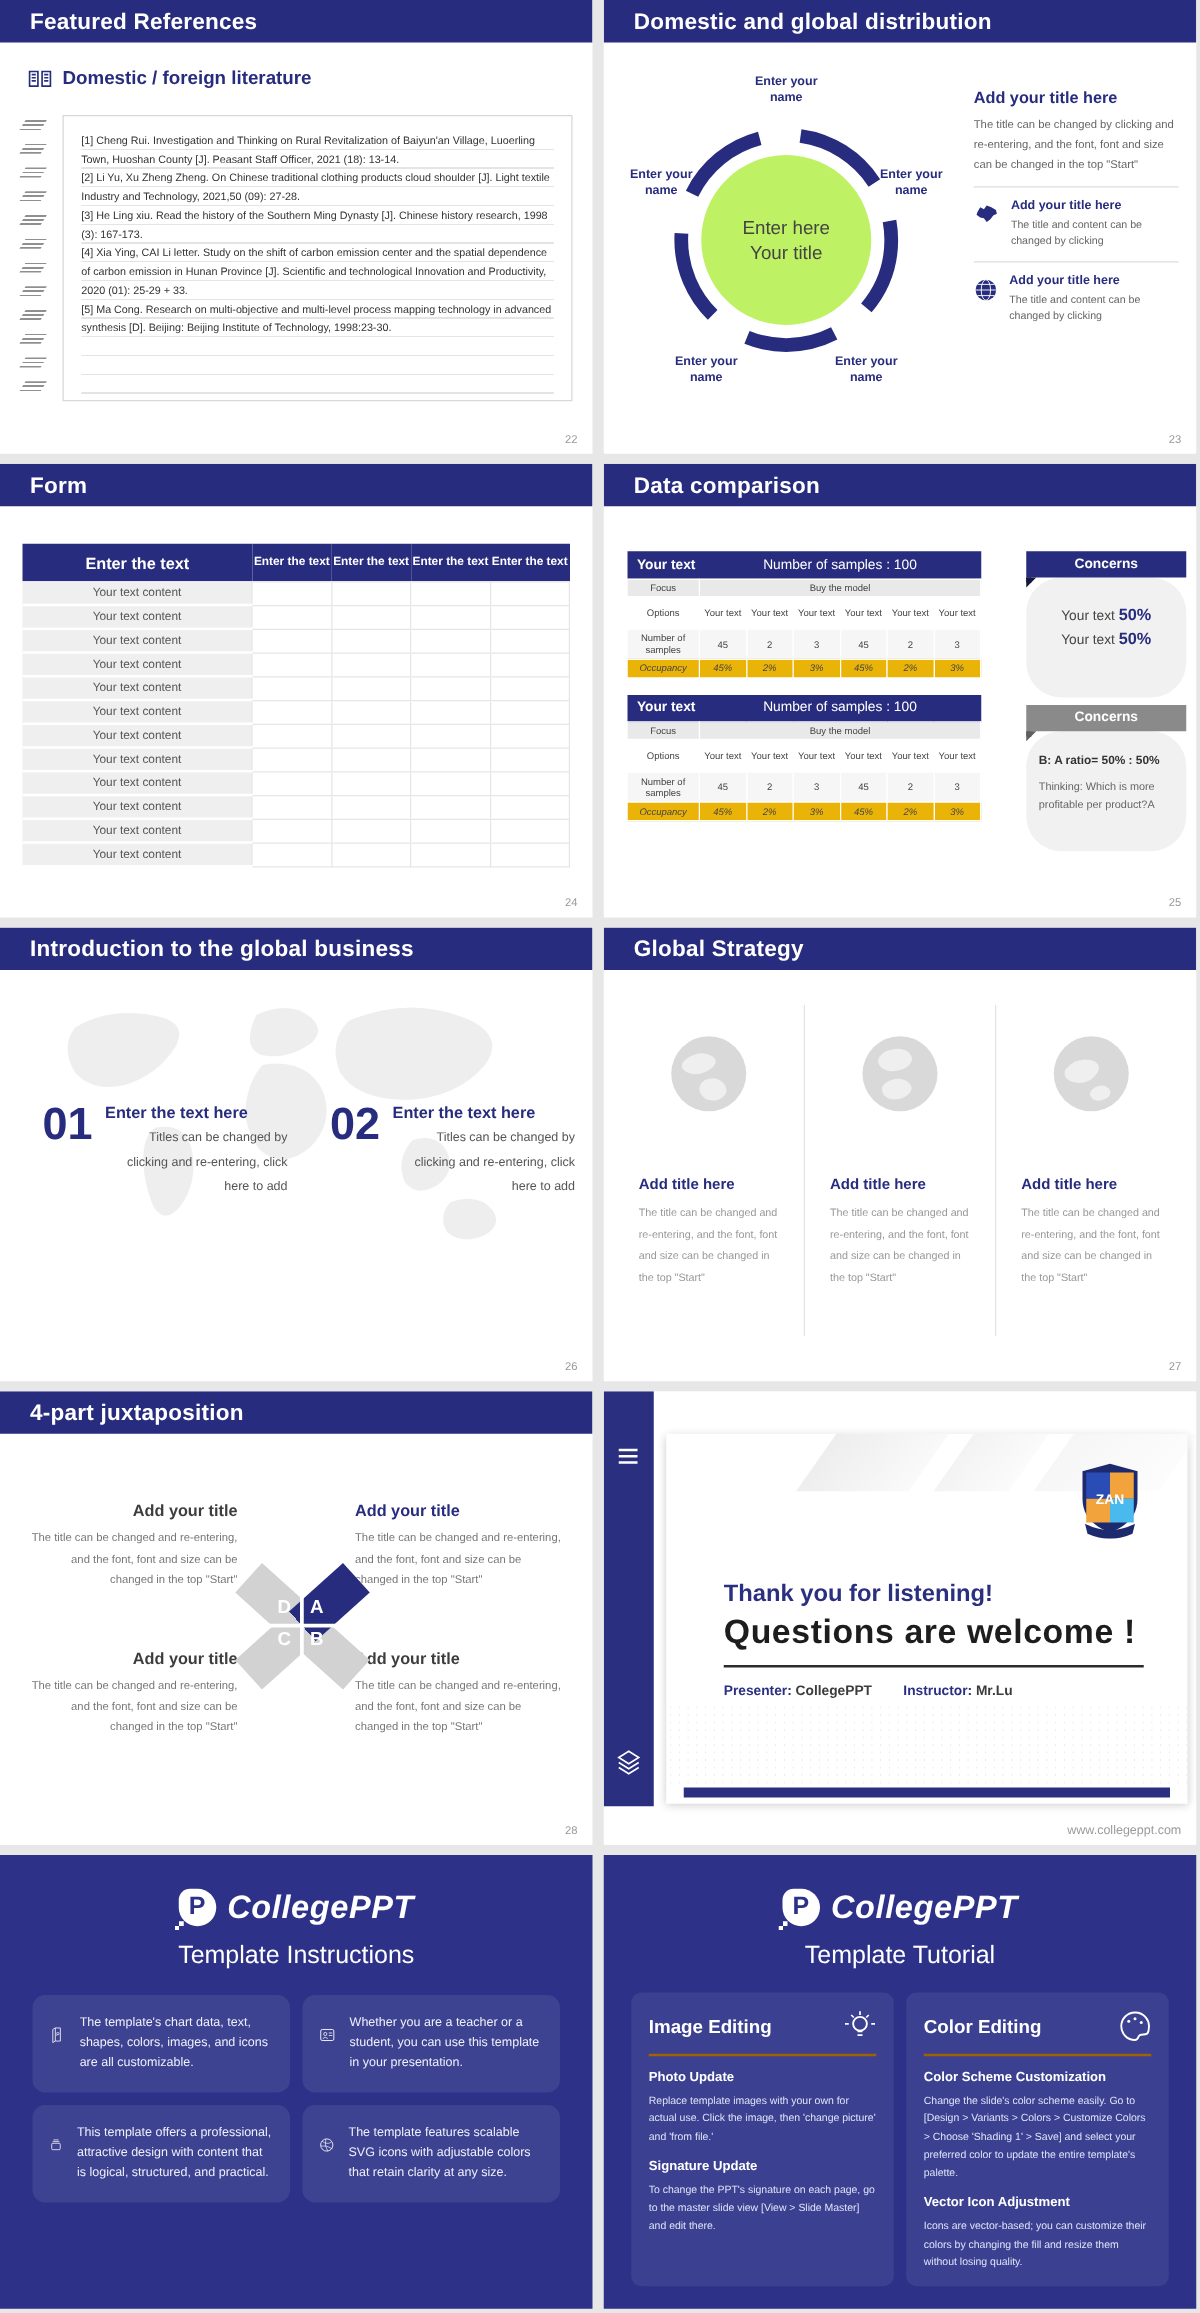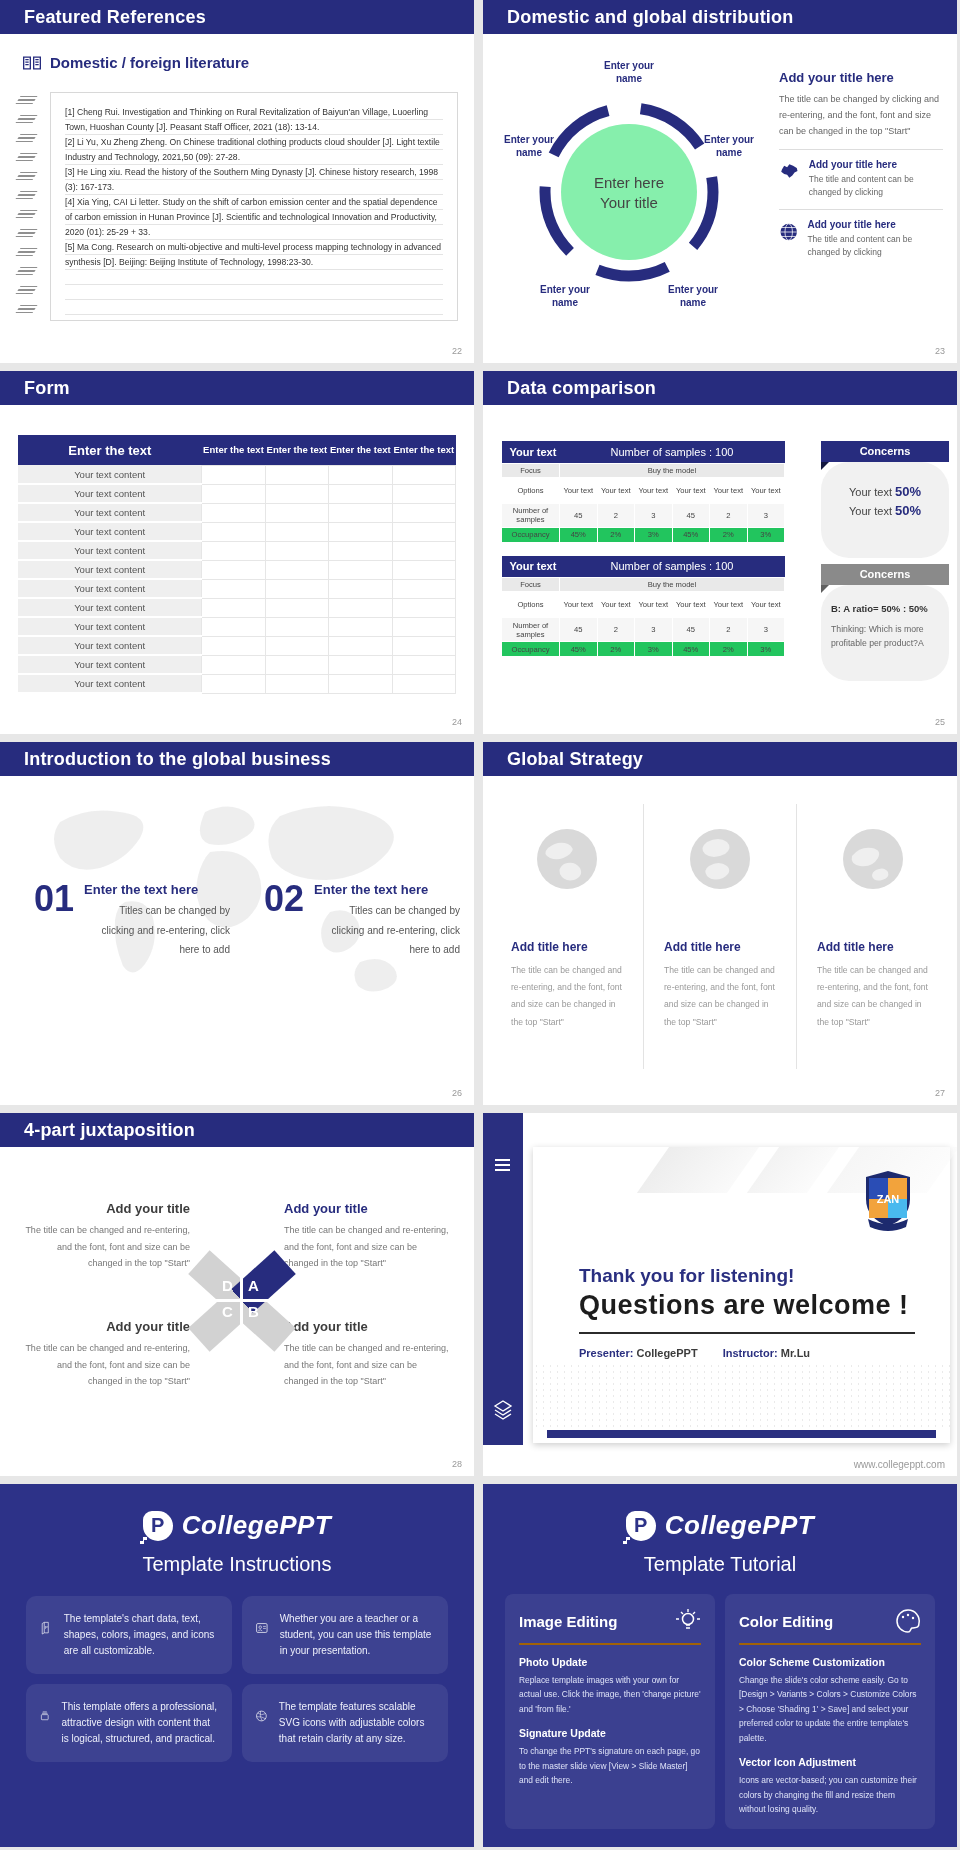--- a/index.html
+++ b/index.html
@@ -17,21 +17,21 @@
   .s22-head{display:flex; align-items:center; gap:8px; margin:20px 0 0 22px; color:var(--navy); font-size:15px; font-weight:bold;}
   .clips{position:absolute; left:18px; top:96px; display:flex; flex-direction:column; gap:11px;}
   .clip{width:17px; height:8px; background:repeating-linear-gradient(to bottom,#6a6a6a 0 1.4px,transparent 1.4px 3.4px); transform:skewX(-32deg); opacity:.75;}
   .refbox{position:absolute; left:50px; top:92px; right:16px; bottom:42px; border:1px solid #d8d8d8; background:#fff; padding:12px 14px 0;}
   .reflines{font-size:8.6px; color:#333; line-height:15px; height:100%;
     background-image:repeating-linear-gradient(to bottom,transparent 0 14px,#e4e4e4 14px 15px);}
   .reflines p{margin:0;}
 
   
   .diagram{position:absolute; left:14px; top:52px; width:268px; height:280px;}
-  .d-center{position:absolute; left:64px; top:72px; width:136px; height:136px; border-radius:50%; background:#86efac; display:flex; flex-direction:column; align-items:center; justify-content:center; color:#444; font-size:15px; gap:3px;}
+  .d-center{position:absolute; left:64px; top:72px; width:136px; height:136px; border-radius:50%; background:#bef264; display:flex; flex-direction:column; align-items:center; justify-content:center; color:#444; font-size:15px; gap:3px;}
   .node{position:absolute; width:64px; text-align:center; color:var(--navy); font-weight:bold; font-size:10px; line-height:1.25;}
   .n-top{left:100px; top:8px;} .n-left{left:0px; top:82px;} .n-right{left:200px; top:82px;}
   .n-bl{left:36px; top:232px;} .n-br{left:164px; top:232px;}
   .s23-right{position:absolute; left:296px; top:70px; width:164px;}
   .s23-right h3{color:var(--navy); font-size:13px; margin-bottom:7px;}
   .s23-right .body{font-size:9px; color:#666; line-height:1.75;}
   .s23-item{display:flex; gap:9px; border-top:1px solid #ddd; padding-top:9px; margin-top:10px; align-items:flex-start;}
   .s23-item h4{color:var(--navy); font-size:10px; margin-bottom:3px;}
   .s23-item .body{font-size:8.5px; color:#666; line-height:1.5;}
 
@@ -46,21 +46,21 @@
 
   
   .t25{border-collapse:collapse; width:284px; table-layout:fixed;}
   .t25 th{background:var(--navy); color:#fff; height:22px;}
   .t25 .corner{font-size:11px; text-align:left; padding-left:8px; width:58px;}
   .t25 .hspan{font-size:11px; font-weight:normal;}
   .t25 td{font-size:7.6px; color:#444; text-align:center; border:1px solid #fff; padding:2px 1px;}
   .t25 tr.r-focus td{background:#e9e9e9; height:14px;}
   .t25 tr.r-opt td{background:#fff; height:26px;}
   .t25 tr.r-num td{background:#f6f6f6; height:24px;}
-  .t25 tr.r-occ td{background:#22c55e; height:15px;}
+  .t25 tr.r-occ td{background:#eab308; height:15px;font-style:italic;}
   .s25-tables{position:absolute; left:18px; top:70px;}
   .s25-tables .gap{height:13px;}
   .concern{position:absolute; right:8px; width:128px;}
   .c-head{height:21px; color:#fff; font-weight:bold; font-size:11px; text-align:center; line-height:21px; position:relative;}
   .c-head.blue{background:var(--navy);} .c-head.gray{background:#8a8a8a;}
   .c-head::after{content:''; position:absolute; left:0; top:100%; border:4px solid transparent;}
   .c-head.blue::after{border-top-color:#14183f; border-left-color:#14183f;}
   .c-head.gray::after{border-top-color:#5f5f5f; border-left-color:#5f5f5f;}
   .c-body{background:#f1f1f1; padding:18px 10px; text-align:center;border-radius:28px;}
   .c1-line{font-size:11px; color:#444; margin:4px 0;}

